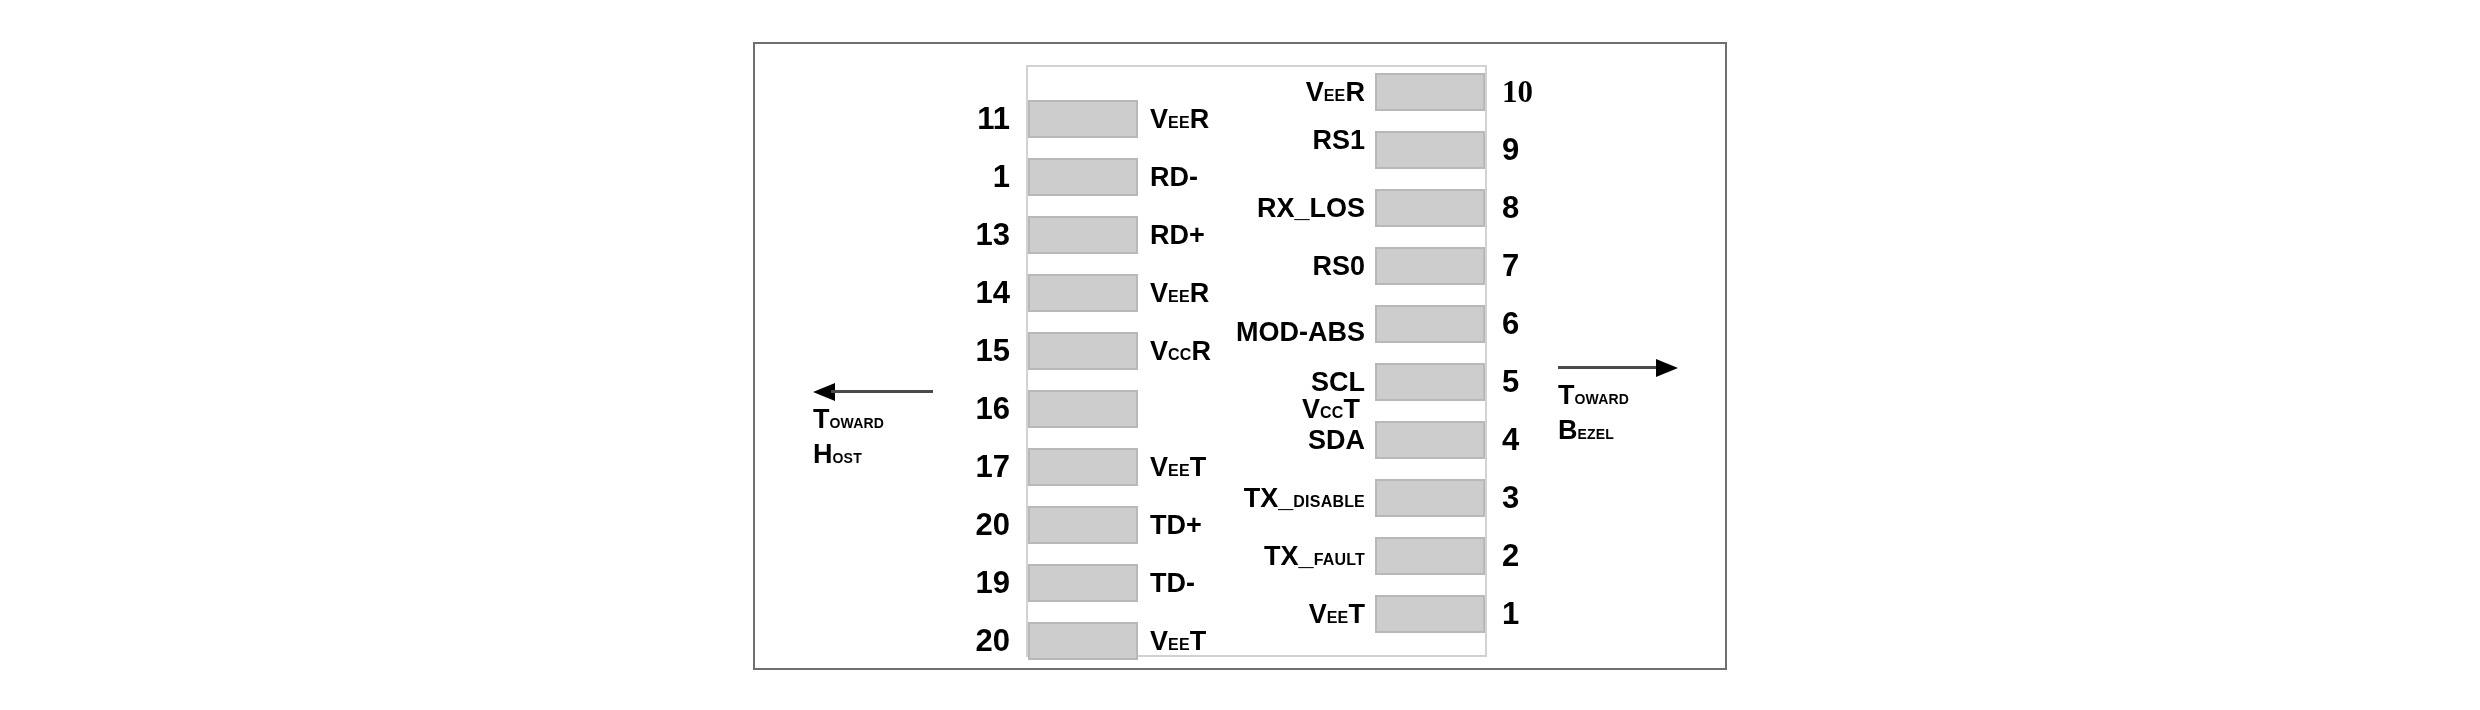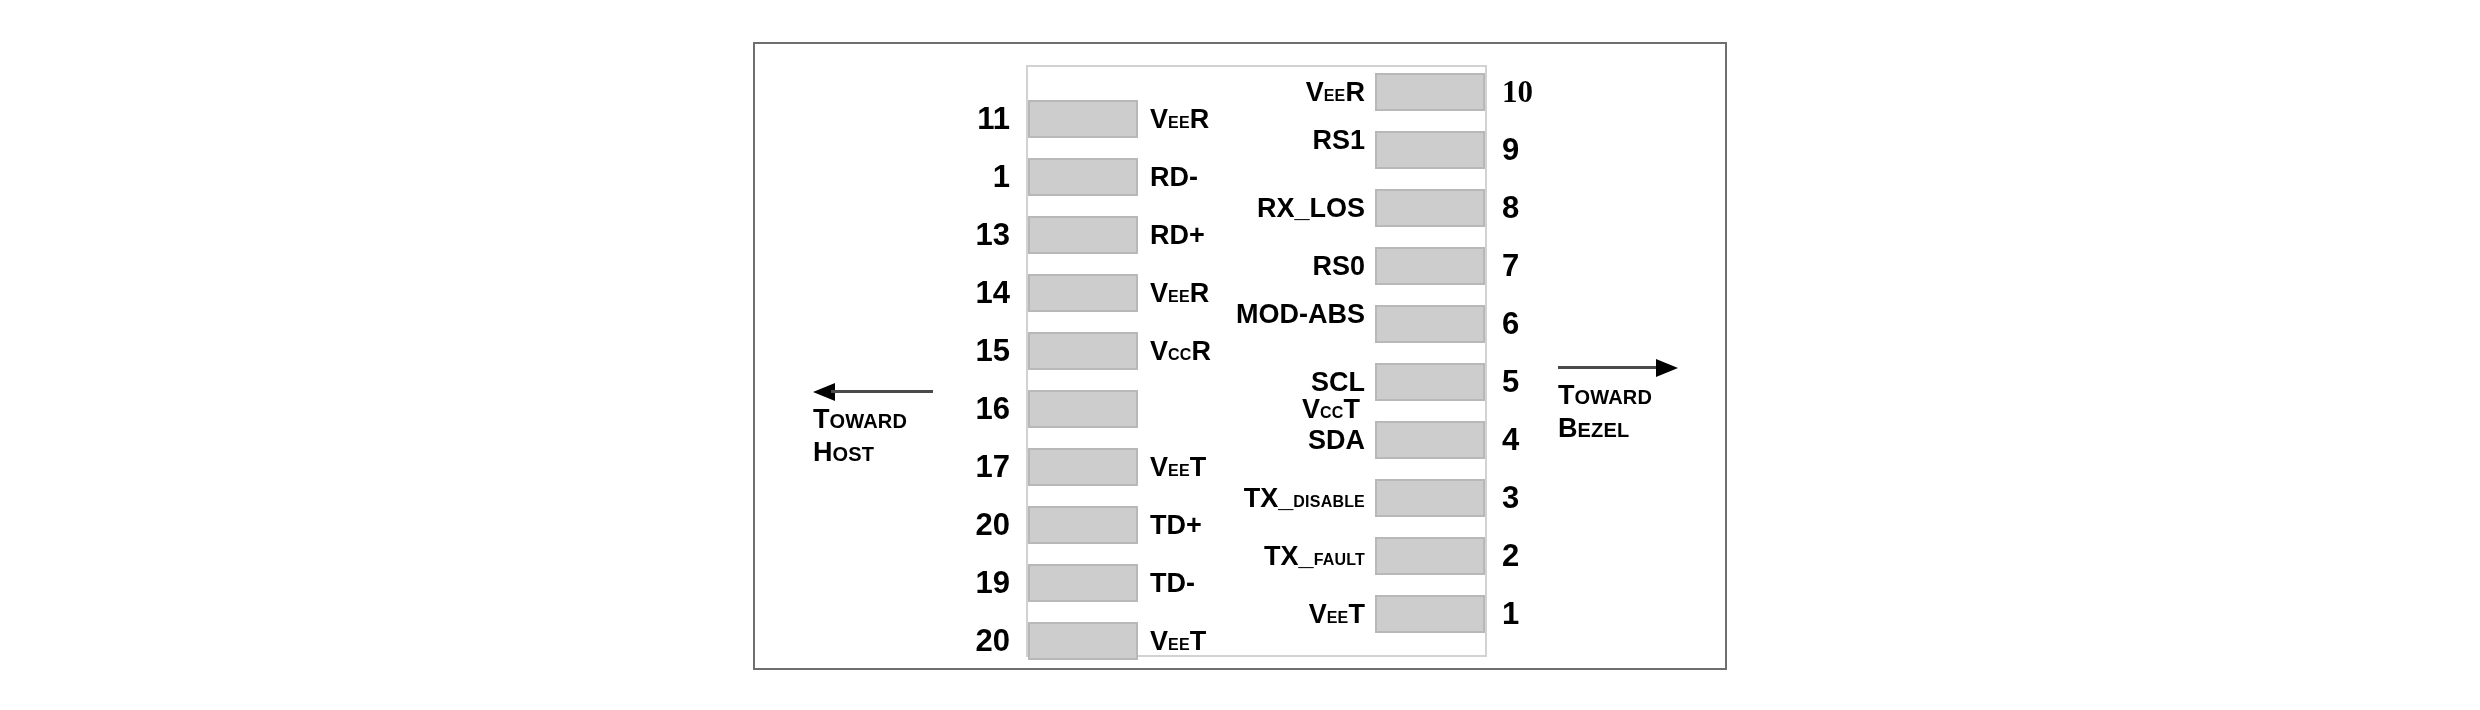--- a/index.html
+++ b/index.html
@@ -144,21 +144,21 @@
   }
   .direction .caption {
     font-size: 27px;
     font-weight: bold;
     color: #000000;
     line-height: 31px;
     margin-top: 4px;
     white-space: nowrap;
   }
   .direction .caption .sc {
-    font-size: 20px;
+    font-size: 14px;
   }
   .direction.host  { left: 813px;  top: 382px; }
   .direction.bezel { left: 1558px; top: 358px; }
 </style>
 </head>
 <body>
 
 <div id="figure-root">
 
   <div class="figure-frame"></div>
@@ -203,21 +203,21 @@
       <div class="pin-number right" style="top: 131px;">9</div>
       <div class="pin-label right" style="top: 121px;"><span>RS1</span></div>
       <div class="pad right" style="top: 189px;"></div>
       <div class="pin-number right" style="top: 189px;">8</div>
       <div class="pin-label right" style="top: 189px;"><span>RX_LOS</span></div>
       <div class="pad right" style="top: 247px;"></div>
       <div class="pin-number right" style="top: 247px;">7</div>
       <div class="pin-label right" style="top: 247px;"><span>RS0</span></div>
       <div class="pad right" style="top: 305px;"></div>
       <div class="pin-number right" style="top: 305px;">6</div>
-      <div class="pin-label right" style="top: 295px;"><span>MOD-ABS</span></div>
+      <div class="pin-label right" style="top: 313px;"><span>MOD-ABS</span></div>
       <div class="pad right" style="top: 363px;"></div>
       <div class="pin-number right" style="top: 363px;">5</div>
       <div class="pin-label right" style="top: 363px;"><span>SCL</span></div>
       <div class="pad right" style="top: 421px;"></div>
       <div class="pin-number right" style="top: 421px;">4</div>
       <div class="pin-label right" style="top: 421px;"><span>SDA</span></div>
       <div class="pad right" style="top: 479px;"></div>
       <div class="pin-number right" style="top: 479px;">3</div>
       <div class="pin-label right" style="top: 479px;"><span>TX_</span><span class="sc">DISABLE</span></div>
       <div class="pad right" style="top: 537px;"></div>

